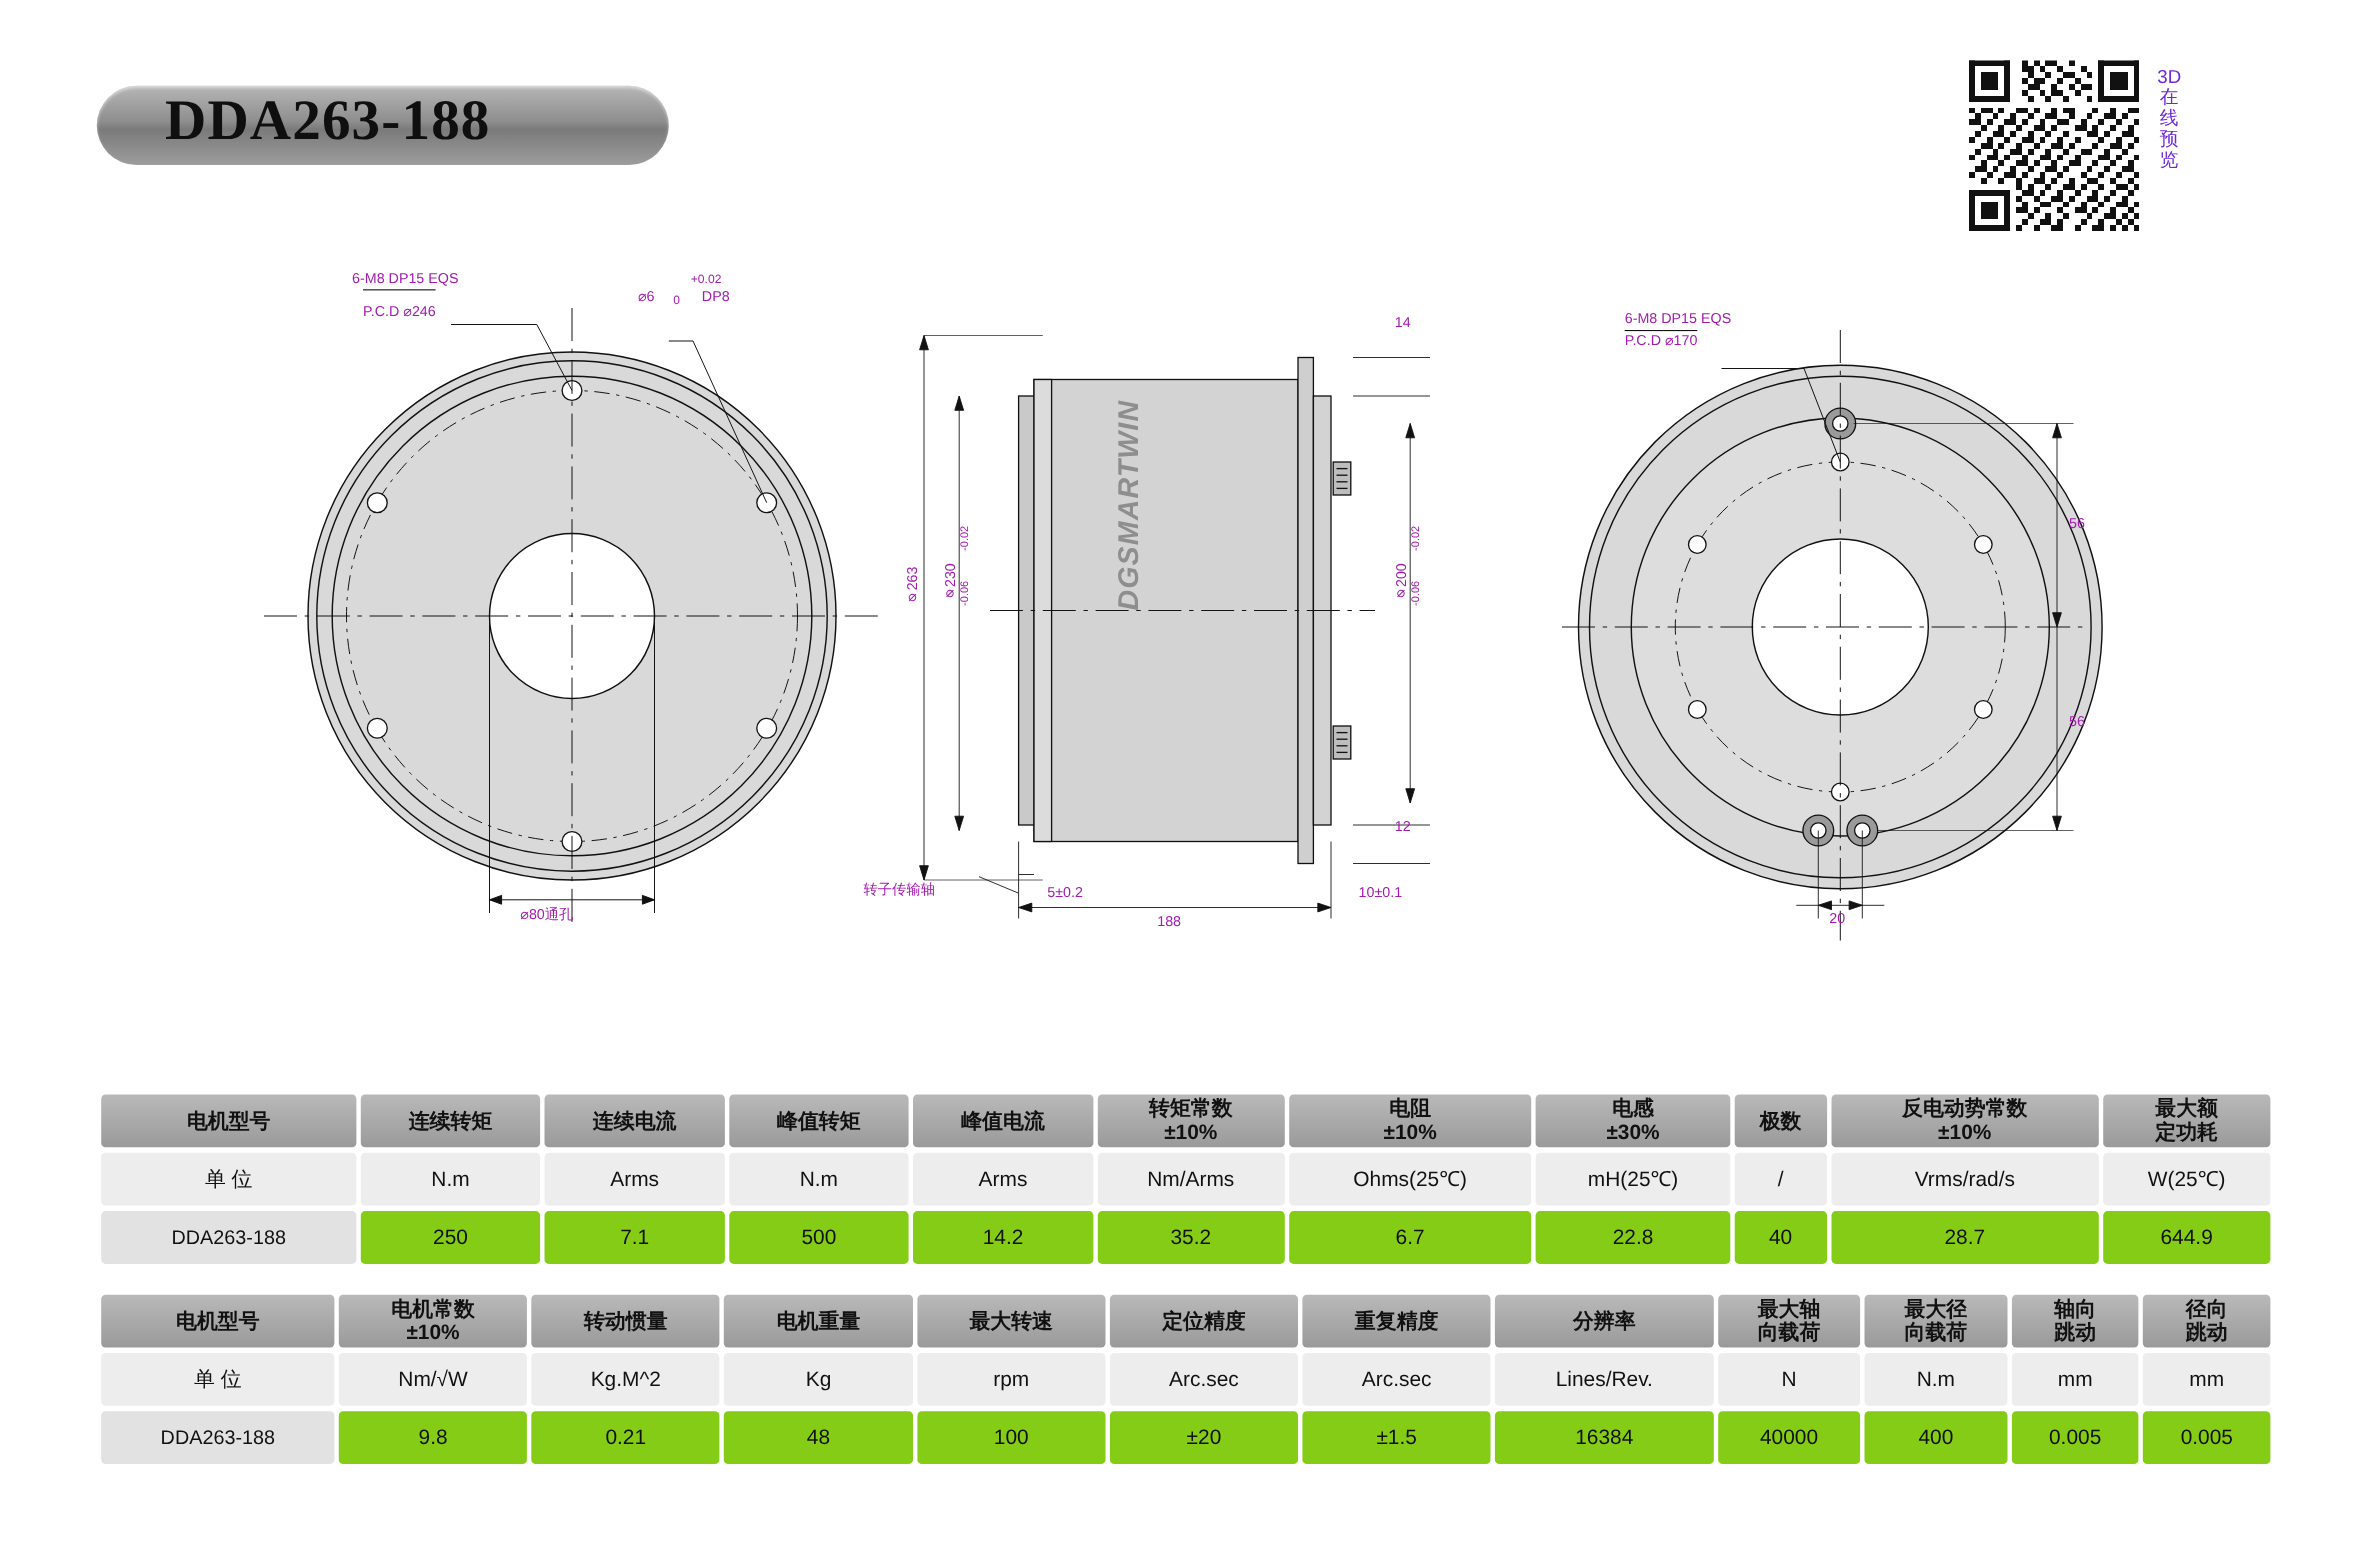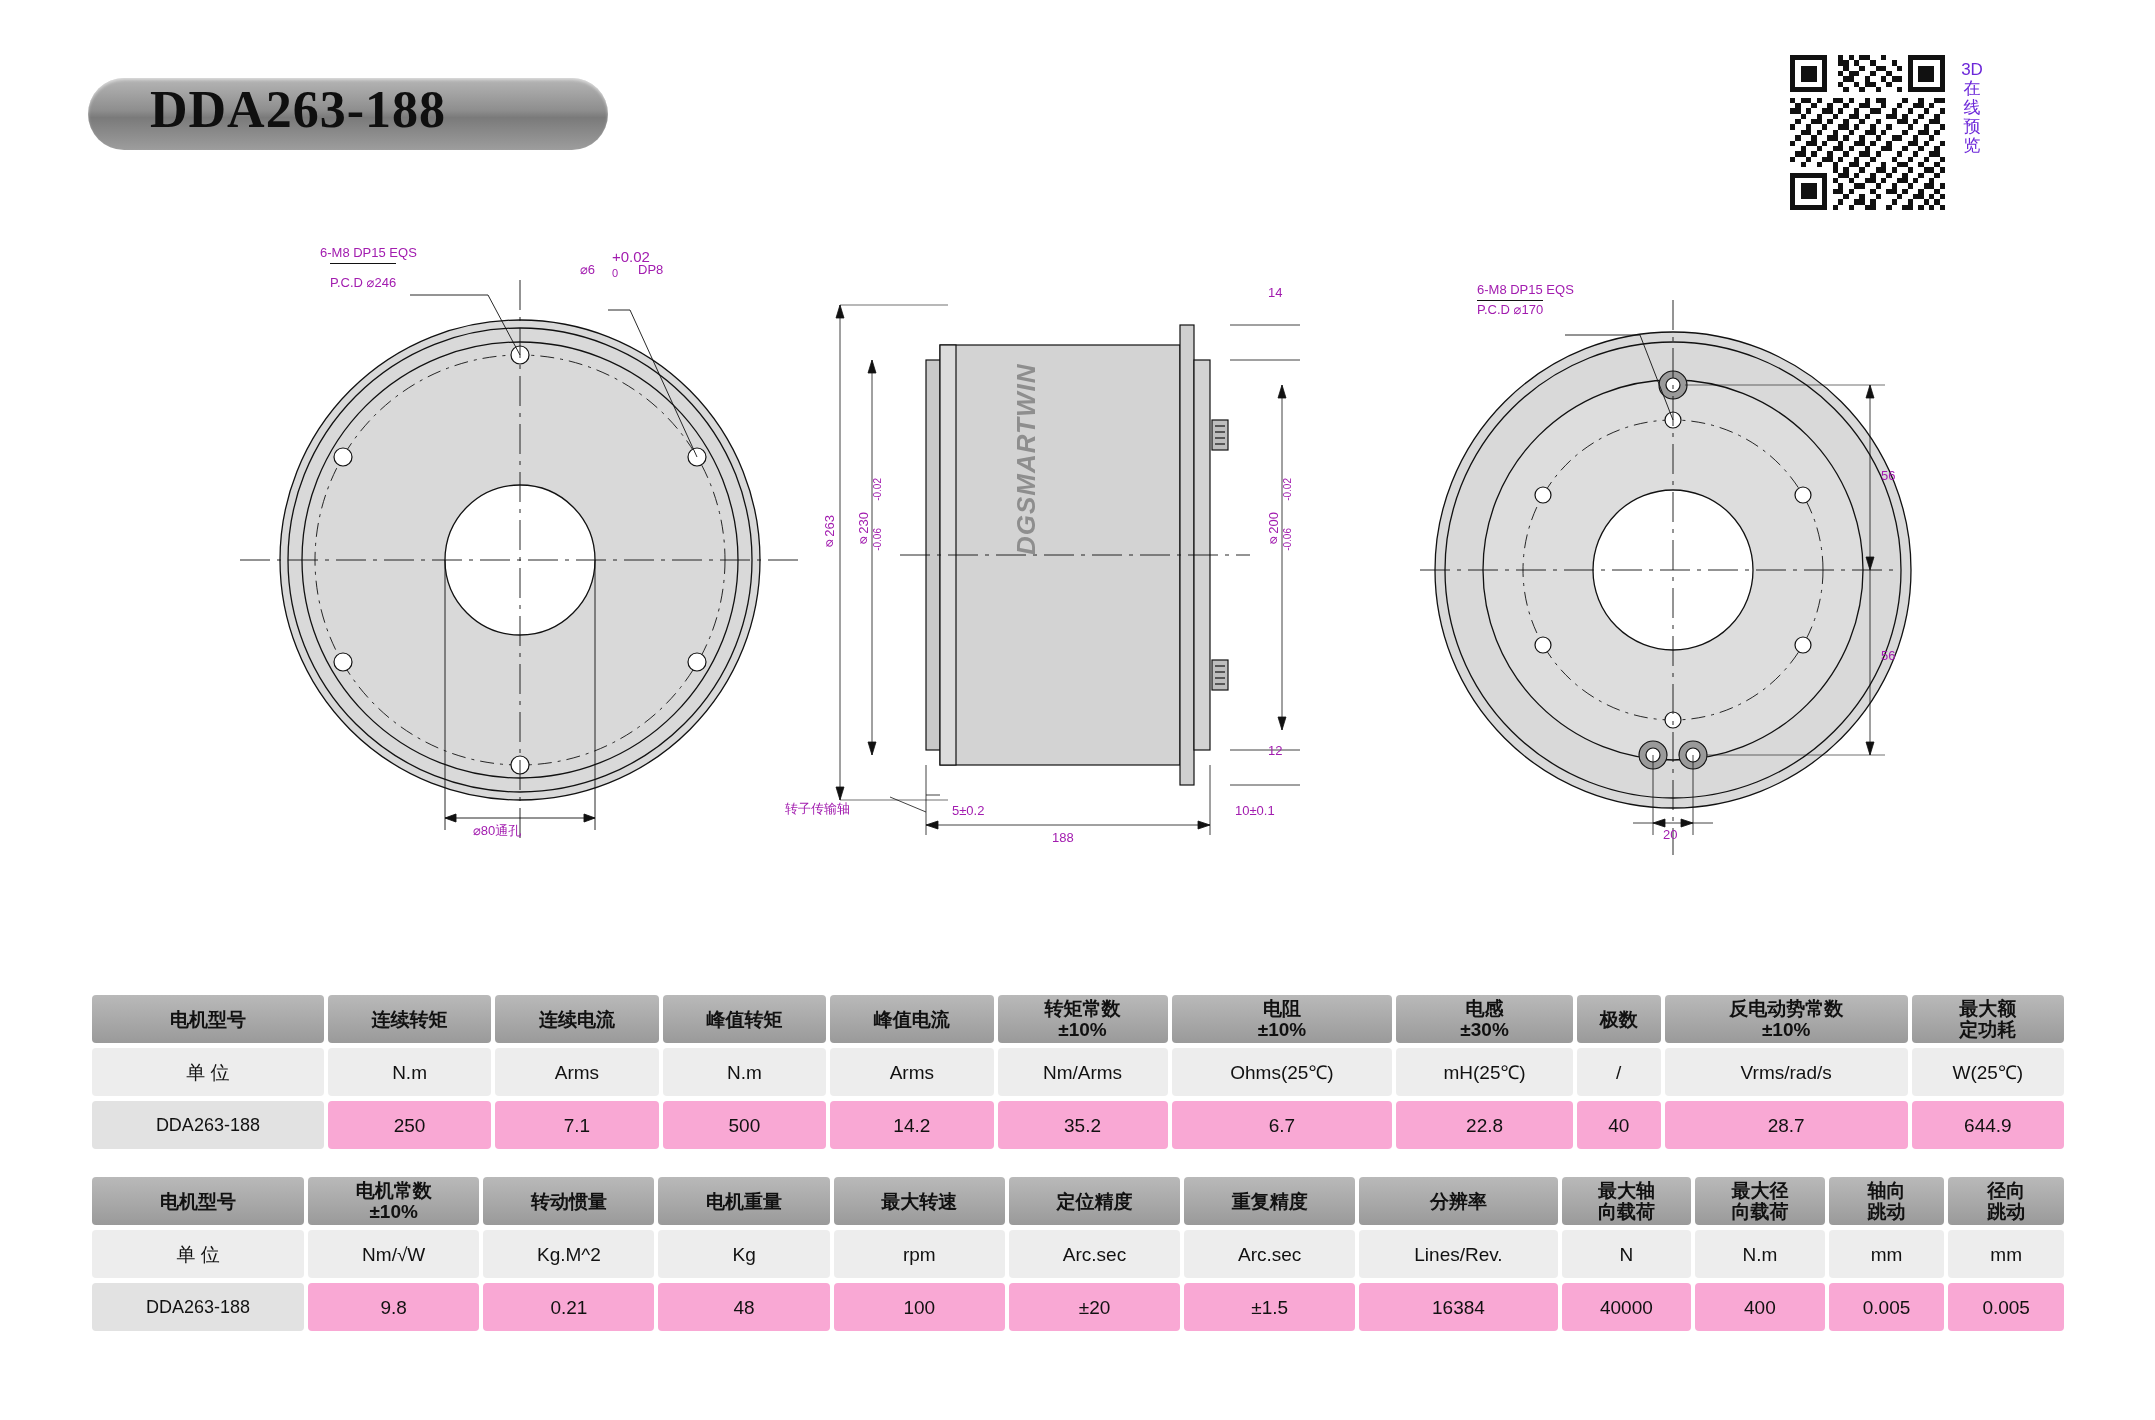--- a/index.html
+++ b/index.html
@@ -35,21 +35,21 @@
   table{border-collapse:separate;border-spacing:4px 5px;width:100%;}
   td{
     text-align:center;vertical-align:middle;font-size:19px;height:46px;
     border-radius:4px;color:#111;line-height:21px;
   }
   .hdr{
     background:linear-gradient(180deg,#b9b9b9,#9a9a9a);
     font-weight:bold;color:#111;
   }
   .unit{background:#ededed;}
-  .val{background:#f9a8d4;}
+  .val{background:#84cc16;}
   .rowlbl{background:#e2e2e2;font-size:18px;}
 </style>
 </head>
 <body>
 
 <div class="title-pill"></div>
 <div class="title-text">DDA263-188</div>
 
 <div class="qr-box">
   <svg width="155" height="155" viewBox="0 0 29 29" shape-rendering="crispEdges">
@@ -317,21 +317,21 @@
     <g stroke="#111" stroke-width="0.9">
       <line x1="215" y1="290" x2="215" y2="560"></line>
       <line x1="365" y1="290" x2="365" y2="560"></line>
       <line x1="215" y1="548" x2="365" y2="548"></line>
       <path d="M215 548 L226 544 L226 552 Z" fill="#111"></path>
       <path d="M365 548 L354 544 L354 552 Z" fill="#111"></path>
     </g>
   </svg>
   <div class="lbl-s" style="left:90px;top:-25px;">6-M8  DP15  EQS</div>
   <div class="lbl-s" style="left:100px;top:-7px;border-top:1px solid #111;padding-top:11px;">P.C.D ⌀246</div>
-  <div class="lbl-s" style="left:382px;top:-22px;font-size:15px;">+0.02</div>
+  <div class="lbl-s" style="left:398px;top:-22px;font-size:11px;">+0.02</div>
   <div class="lbl-s" style="left:350px;top:-8px;">⌀6</div>
   <div class="lbl-s" style="left:382px;top:-3px;font-size:11px;">0</div>
   <div class="lbl-s" style="left:408px;top:-8px;">DP8</div>
   <div class="lbl-s" style="left:243px;top:552px;">⌀80通孔</div>
 </div>
 
 <div class="draw" style="left:830px;top:300px;width:540px;height:560px;">
   <svg width="540" height="560" viewBox="0 0 540 560">
     <g stroke="#111" fill="none" stroke-width="1.2">
 

